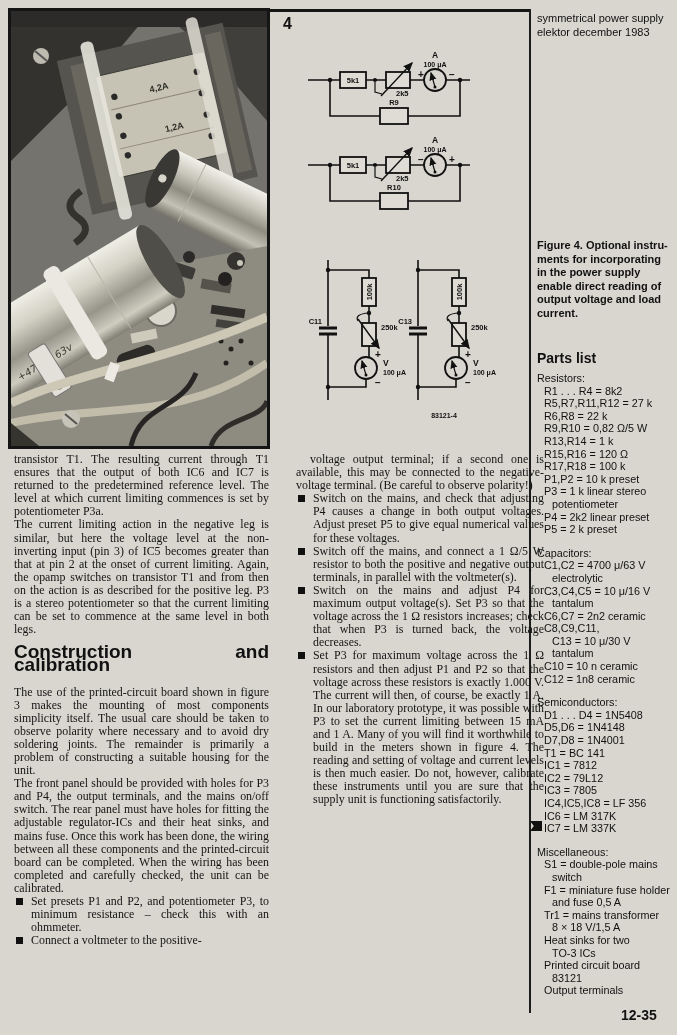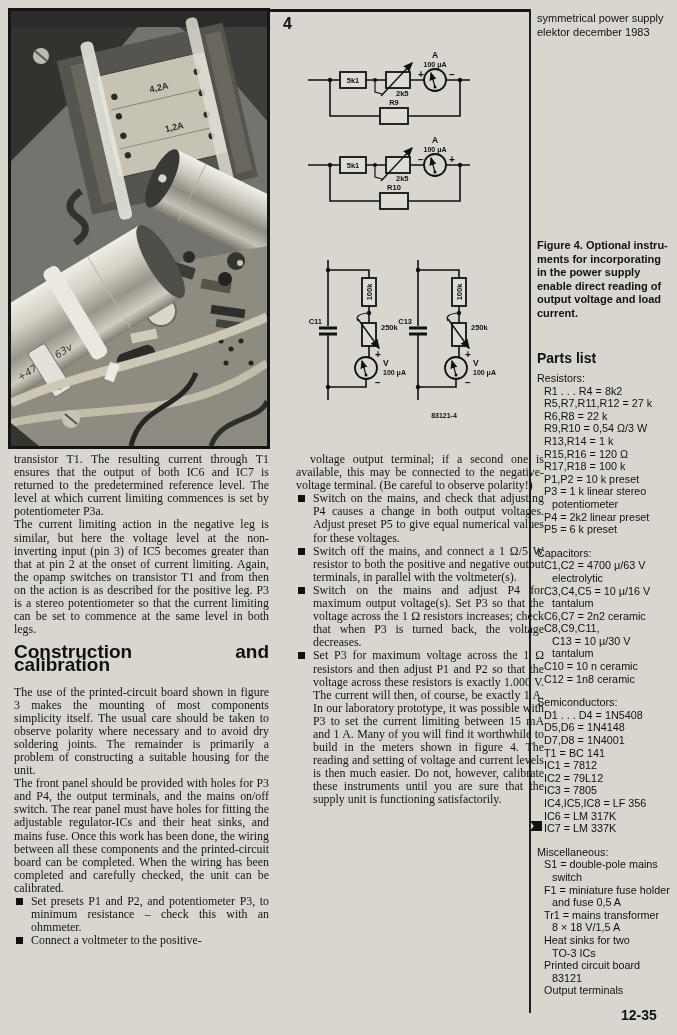--- a/index.html
+++ b/index.html
@@ -269,29 +269,29 @@
 current.</div>
 
   <div class="parts-title">Parts list</div>
 
   <div class="parts">
     <div class="pl-sec">
       <div class="pl-head">Resistors:</div>
       <div class="pl-item">R1 . . . R4 = 8k2</div>
       <div class="pl-item">R5,R7,R11,R12 = 27 k</div>
       <div class="pl-item">R6,R8 = 22 k</div>
-      <div class="pl-item">R9,R10 = 0,54 Ω/3 W</div>
+      <div class="pl-item">R9,R10 = 0,82 Ω/5 W</div>
       <div class="pl-item">R13,R14 = 1 k</div>
       <div class="pl-item">R15,R16 = 120 Ω</div>
       <div class="pl-item">R17,R18 = 100 k</div>
       <div class="pl-item">P1,P2 = 10 k preset</div>
       <div class="pl-item">P3 = 1 k linear stereo
 potentiometer</div>
       <div class="pl-item">P4 = 2k2 linear preset</div>
-      <div class="pl-item">P5 = 6 k preset</div>
+      <div class="pl-item">P5 = 2 k preset</div>
     </div>
     <div class="pl-sec">
       <div class="pl-head">Capacitors:</div>
       <div class="pl-item">C1,C2 = 4700 μ/63 V
 electrolytic</div>
       <div class="pl-item">C3,C4,C5 = 10 μ/16 V
 tantalum</div>
       <div class="pl-item">C6,C7 = 2n2 ceramic</div>
       <div class="pl-item">C8,C9,C11,
 C13 = 10 μ/30 V

